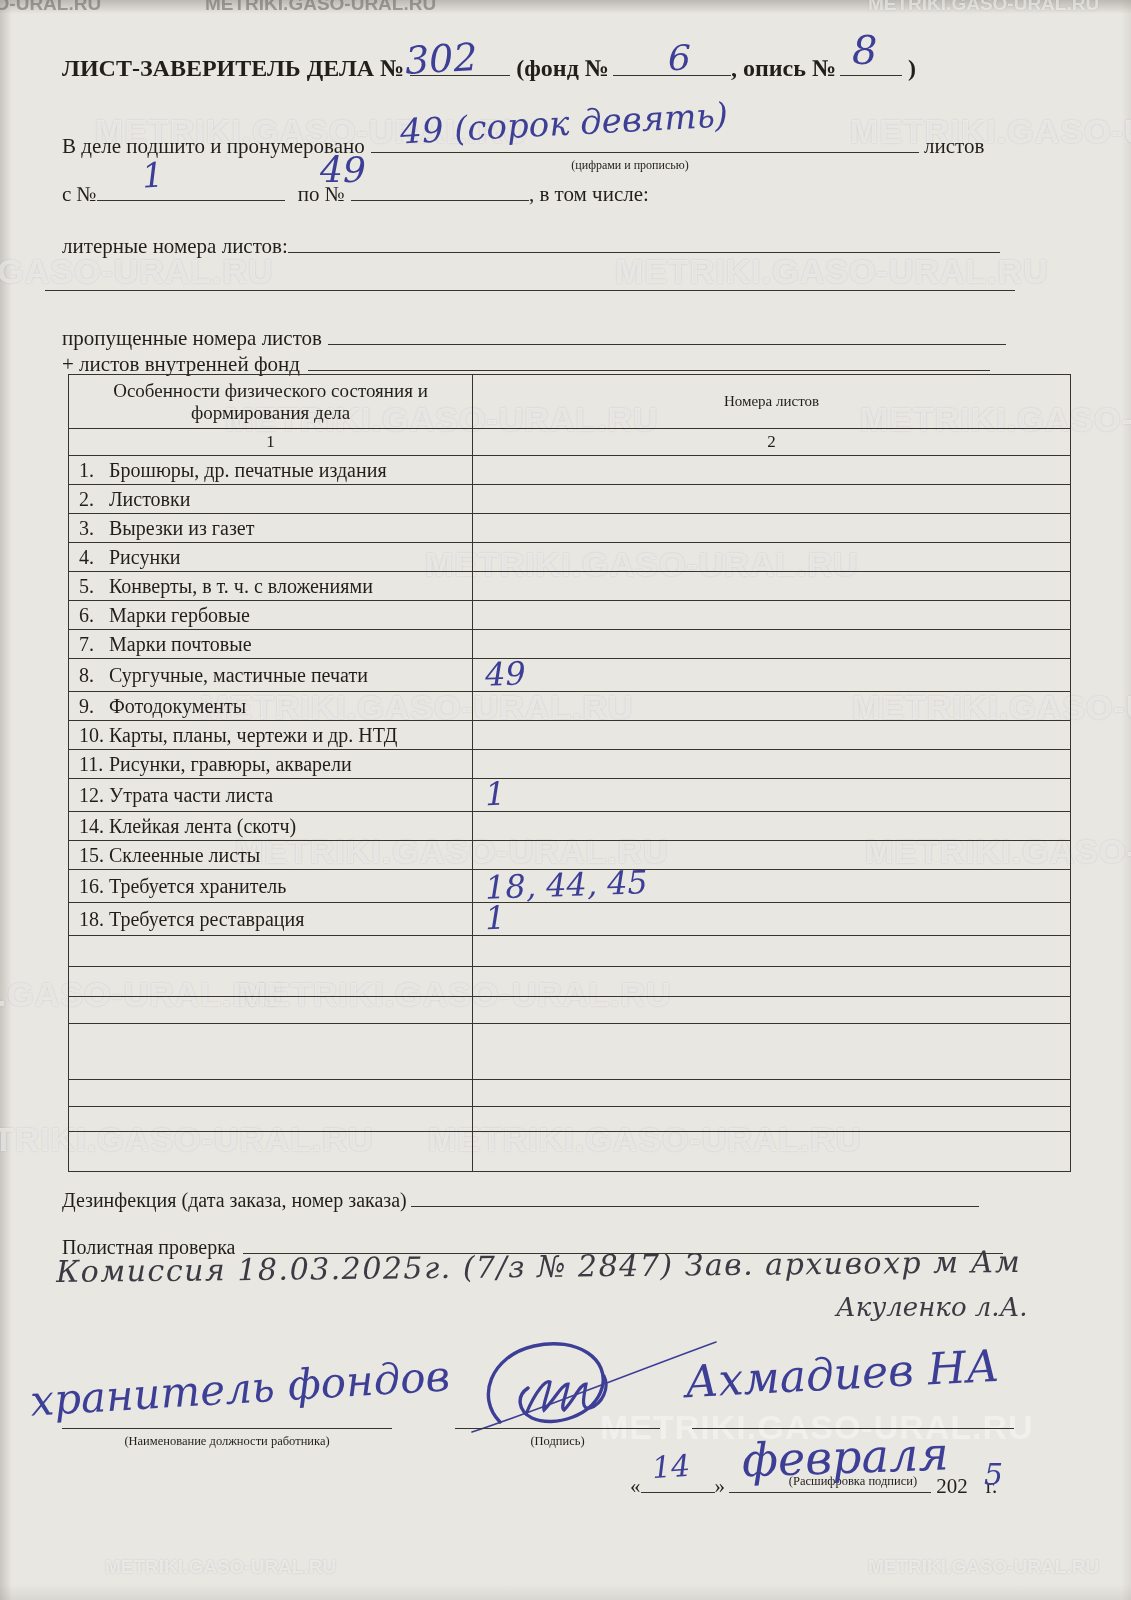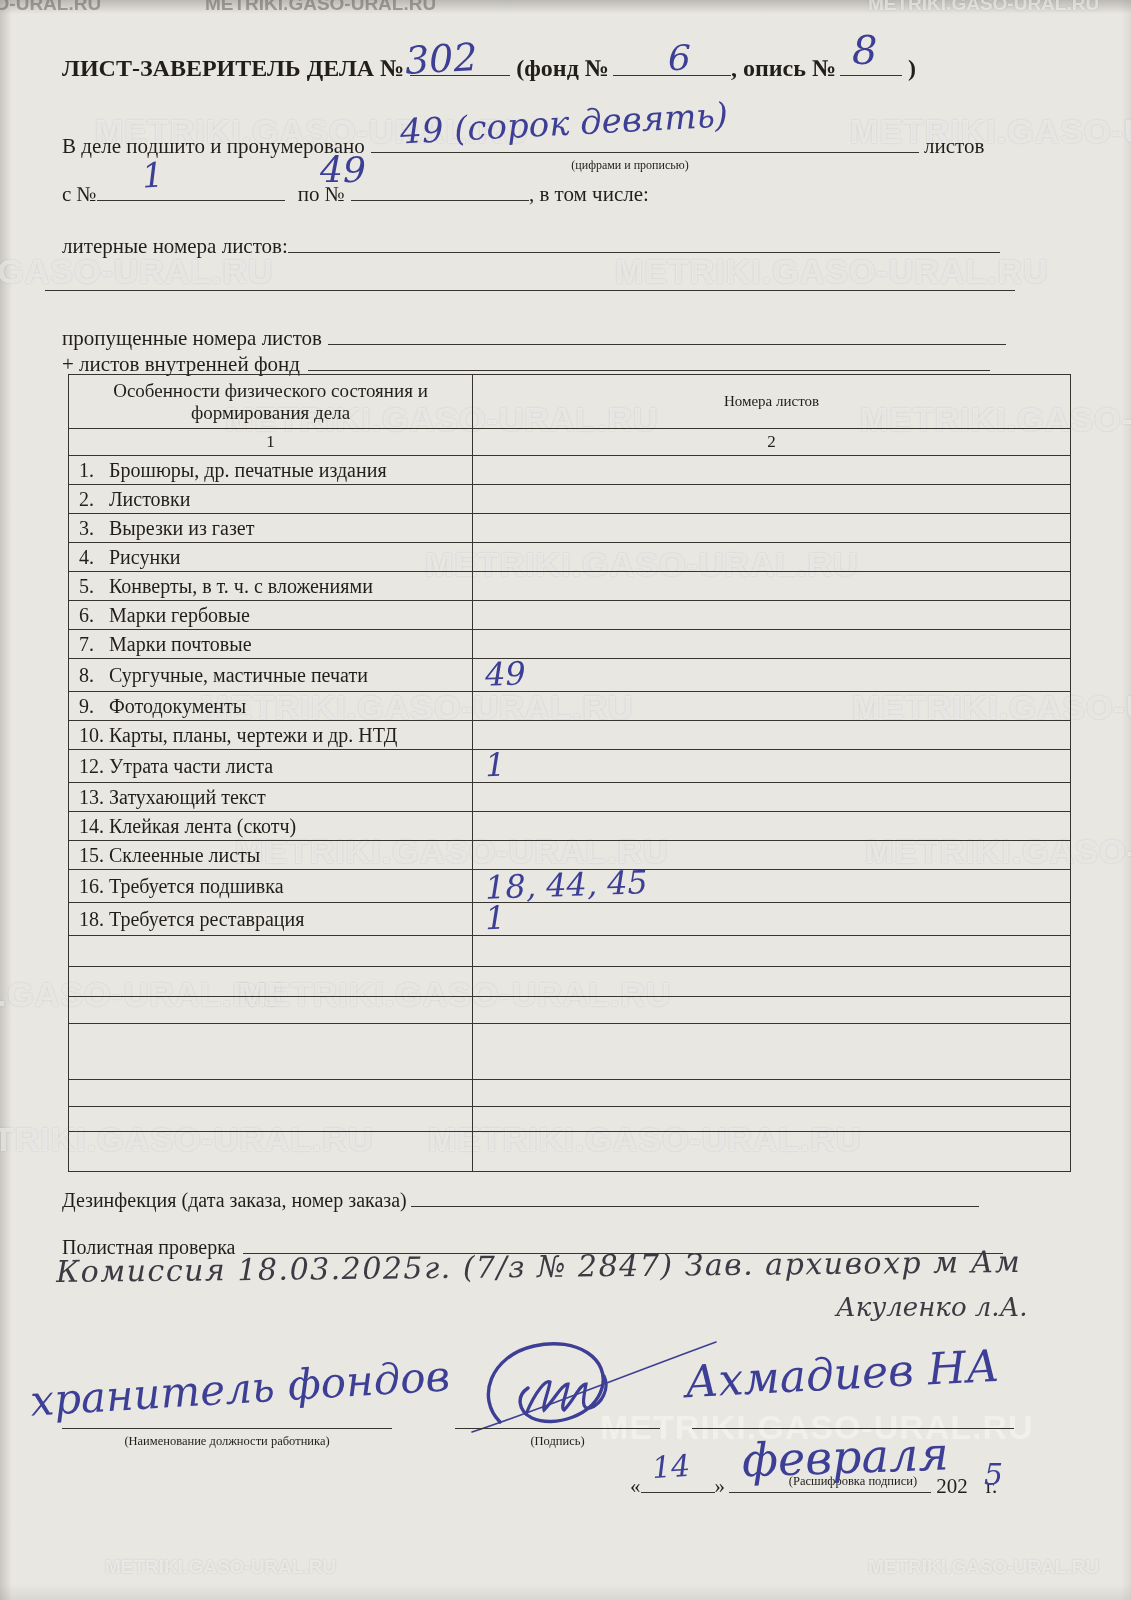--- a/index.html
+++ b/index.html
@@ -186,37 +186,37 @@
         </tr>
         <tr class="lblrow">
           <td><span class="lbl-num">9.</span><span>Фотодокументы</span></td>
           <td></td>
         </tr>
         <tr class="lblrow">
           <td><span class="lbl-num">10.</span><span>Карты, планы, чертежи и др. НТД</span></td>
           <td></td>
         </tr>
         <tr class="lblrow">
+          <td><span class="lbl-num">11.</span><span>Рисунки, гравюры, акварели</span></td>
+          <td></td>
+        </tr>
+        <tr class="lblrow">
           <td><span class="lbl-num">12.</span><span>Утрата части листа</span></td>
           <td><span class="cell-hw" style="transform: rotate(-2deg);">1</span></td>
         </tr>
         <tr class="lblrow">
-          <td><span class="lbl-num">13.</span><span>Затухающий текст</span></td>
-          <td></td>
-        </tr>
-        <tr class="lblrow">
           <td><span class="lbl-num">14.</span><span>Клейкая лента (скотч)</span></td>
           <td></td>
         </tr>
         <tr class="lblrow">
           <td><span class="lbl-num">15.</span><span>Склеенные листы</span></td>
           <td></td>
         </tr>
         <tr class="lblrow">
-          <td><span class="lbl-num">16.</span><span>Требуется подшивка</span></td>
+          <td><span class="lbl-num">16.</span><span>Требуется хранитель</span></td>
           <td><span class="cell-hw" style="transform: rotate(-2deg);">18, 44, 45</span></td>
         </tr>
         <tr class="lblrow">
           <td><span class="lbl-num">18.</span><span>Требуется реставрация</span></td>
           <td><span class="cell-hw" style="transform: rotate(-2deg);">1</span></td>
         </tr>
         <tr>
           <td style="height: 30px;"></td>
           <td></td>
         </tr>

